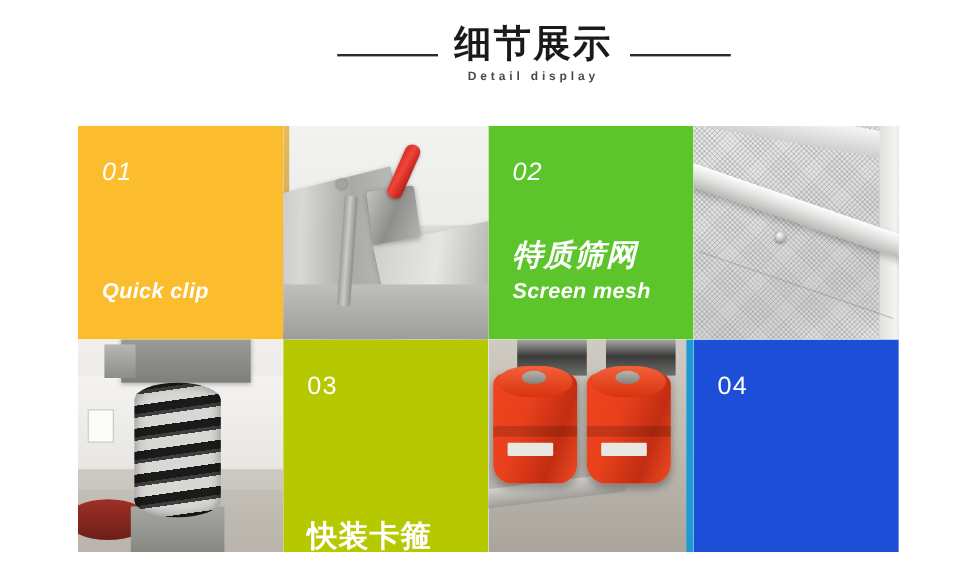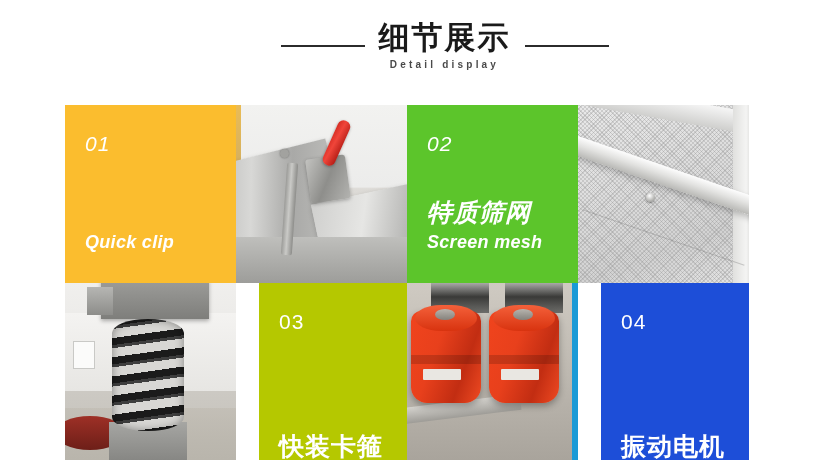--- a/index.html
+++ b/index.html
@@ -79,21 +79,21 @@
 
   
   .label-tile {
     box-sizing: border-box;
     padding: 28px 20px 0 20px;
     display: flex;
     flex-direction: column;
     height: 100%;
   }
   .label-tile.align-right { align-items: flex-start; text-align: right; font-style: italic; }
-  .label-tile.align-left  { align-items: flex-start; text-align: left; margin-left: 23px; }
+  .label-tile.align-left  { align-items: flex-start; text-align: left; }
 
   .tile-num {
     font-family: "Liberation Sans", sans-serif;
     font-size: 21px;
     font-weight: 400;
     color: #ffffff;
     line-height: 1;
     letter-spacing: 1px;
   }
   .tile-spacer { flex: 1 1 auto; }
@@ -396,17 +396,16 @@
         <div class="plate"></div>
       </div>
       <div class="edge-r"></div>
     </div>
   </div>
 
   <div class="cell">
     <div class="label-tile align-left" style="background:#1d4ed8">
       <div class="tile-num">04</div>
       <div class="tile-spacer"></div>
-      <div class="tile-cn">振动电机</div>
     </div>
   </div>
 
 </div>
 
 </body></html>

